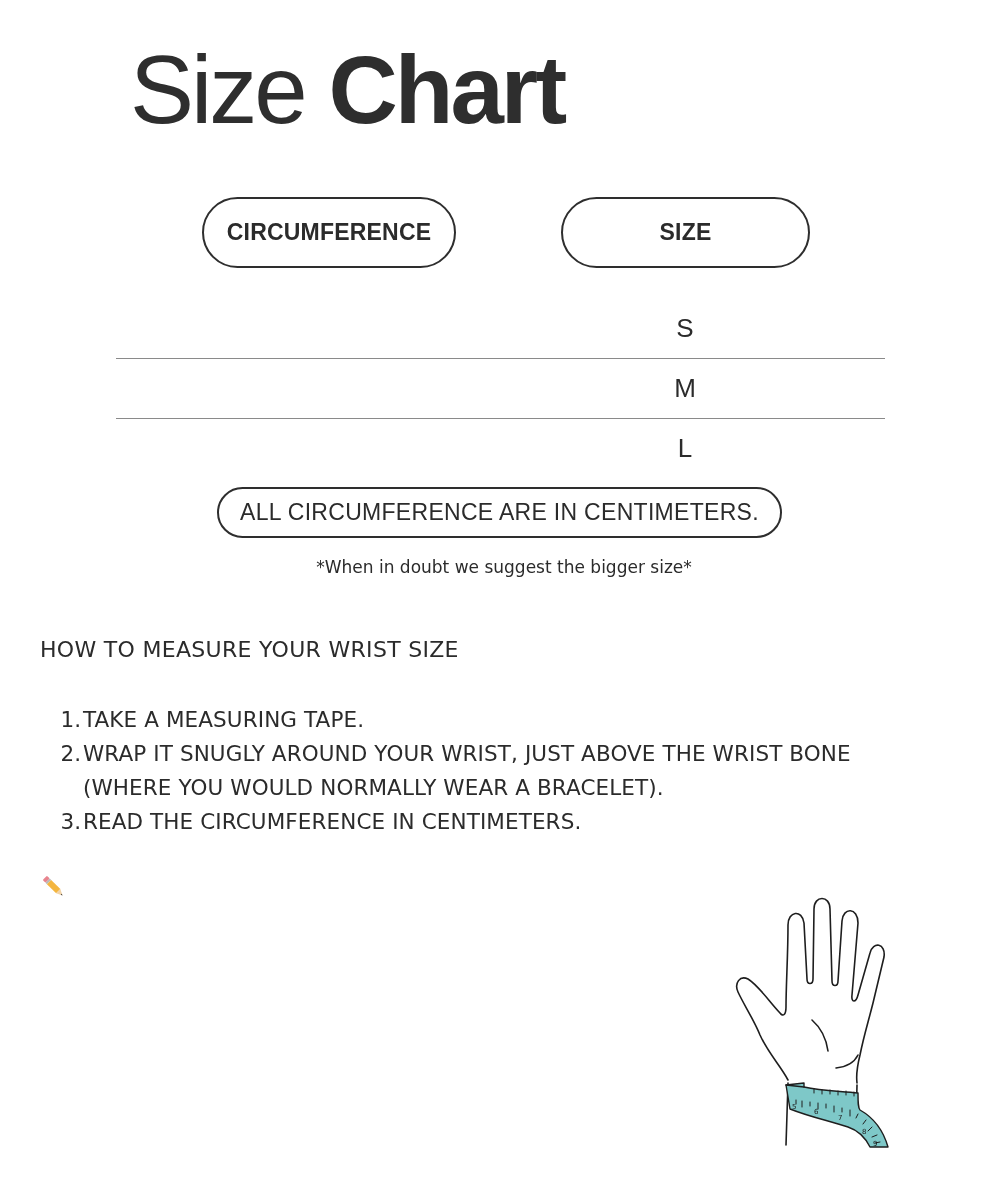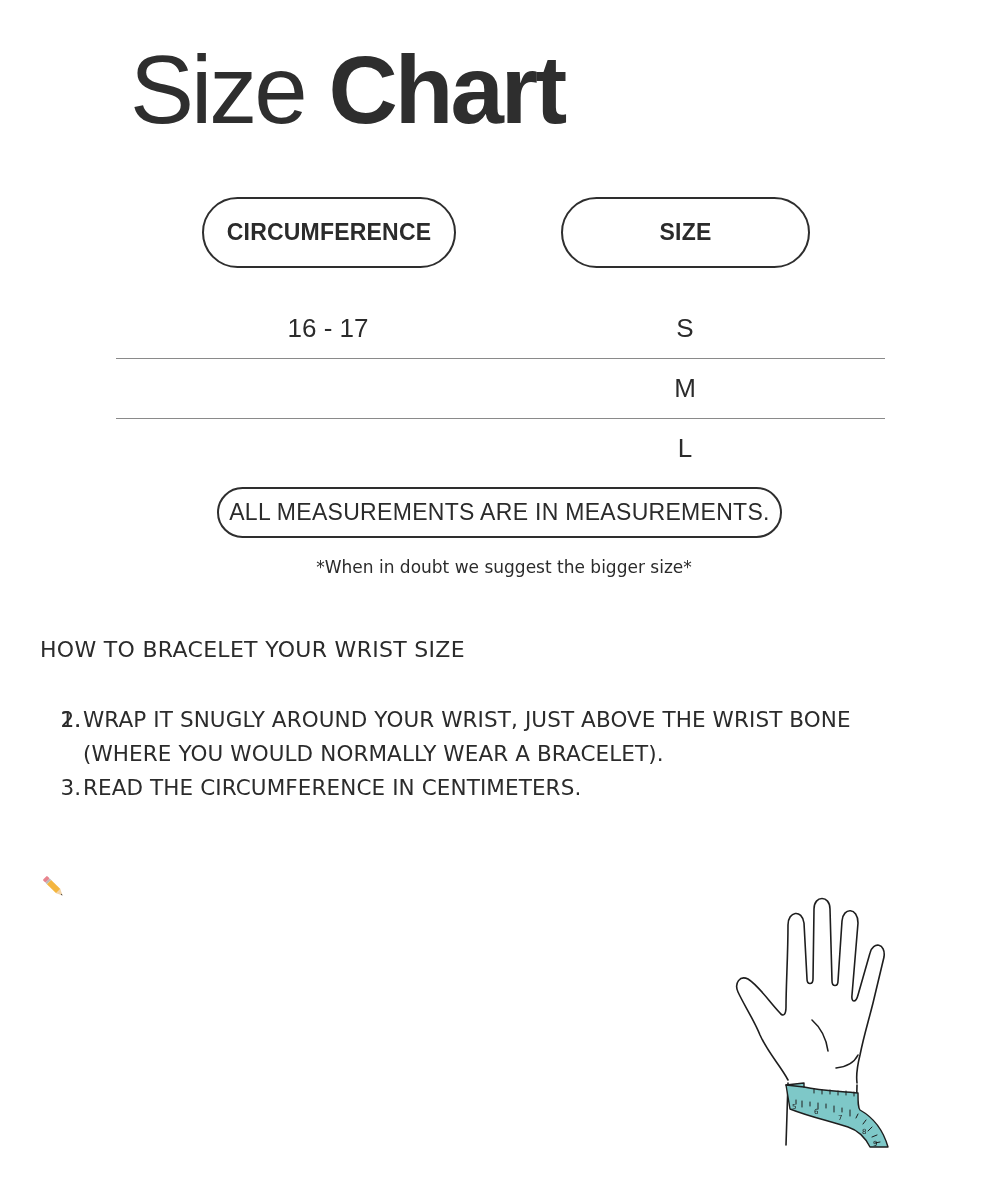--- a/index.html
+++ b/index.html
@@ -168,41 +168,41 @@
 <h1 class="title"><span>Size</span> <span class="bold">Chart</span></h1>
 
 <div class="pill header" id="pill-circ">
   <span>CIRCUMFERENCE</span>
 </div>
 <div class="pill header" id="pill-size">
   <span>SIZE</span>
 </div>
 
 <div class="row divided" id="row-0">
-  <div class="cell c1">16 - 17</div>
   <div class="cell c2">S</div>
 </div>
 <div class="row divided" id="row-1">
   <div class="cell c2">M</div>
 </div>
 <div class="row" id="row-2">
   <div class="cell c2">L</div>
 </div>
 
 <div class="pill" id="pill-note">
-  <span>ALL MEASUREMENTS ARE IN MEASUREMENTS.</span>
+  <span>ALL CIRCUMFERENCE ARE IN CENTIMETERS.</span>
 </div>
 
 <div class="doubt">*When in doubt we suggest the bigger size*</div>
 
-<h2 class="howto">HOW TO BRACELET YOUR WRIST SIZE</h2>
+<h2 class="howto">HOW TO MEASURE YOUR WRIST SIZE</h2>
 
 <ol class="steps">
   <li>
     <span class="num">1.</span>
+    <span class="text">TAKE A MEASURING TAPE.</span>
   </li>
   <li>
     <span class="num">2.</span>
     <span class="text">WRAP IT SNUGLY AROUND YOUR WRIST, JUST ABOVE THE WRIST BONE
 (WHERE YOU WOULD NORMALLY WEAR A BRACELET).</span>
   </li>
   <li>
     <span class="num">3.</span>
     <span class="text">READ THE CIRCUMFERENCE IN CENTIMETERS.</span>
   </li>

